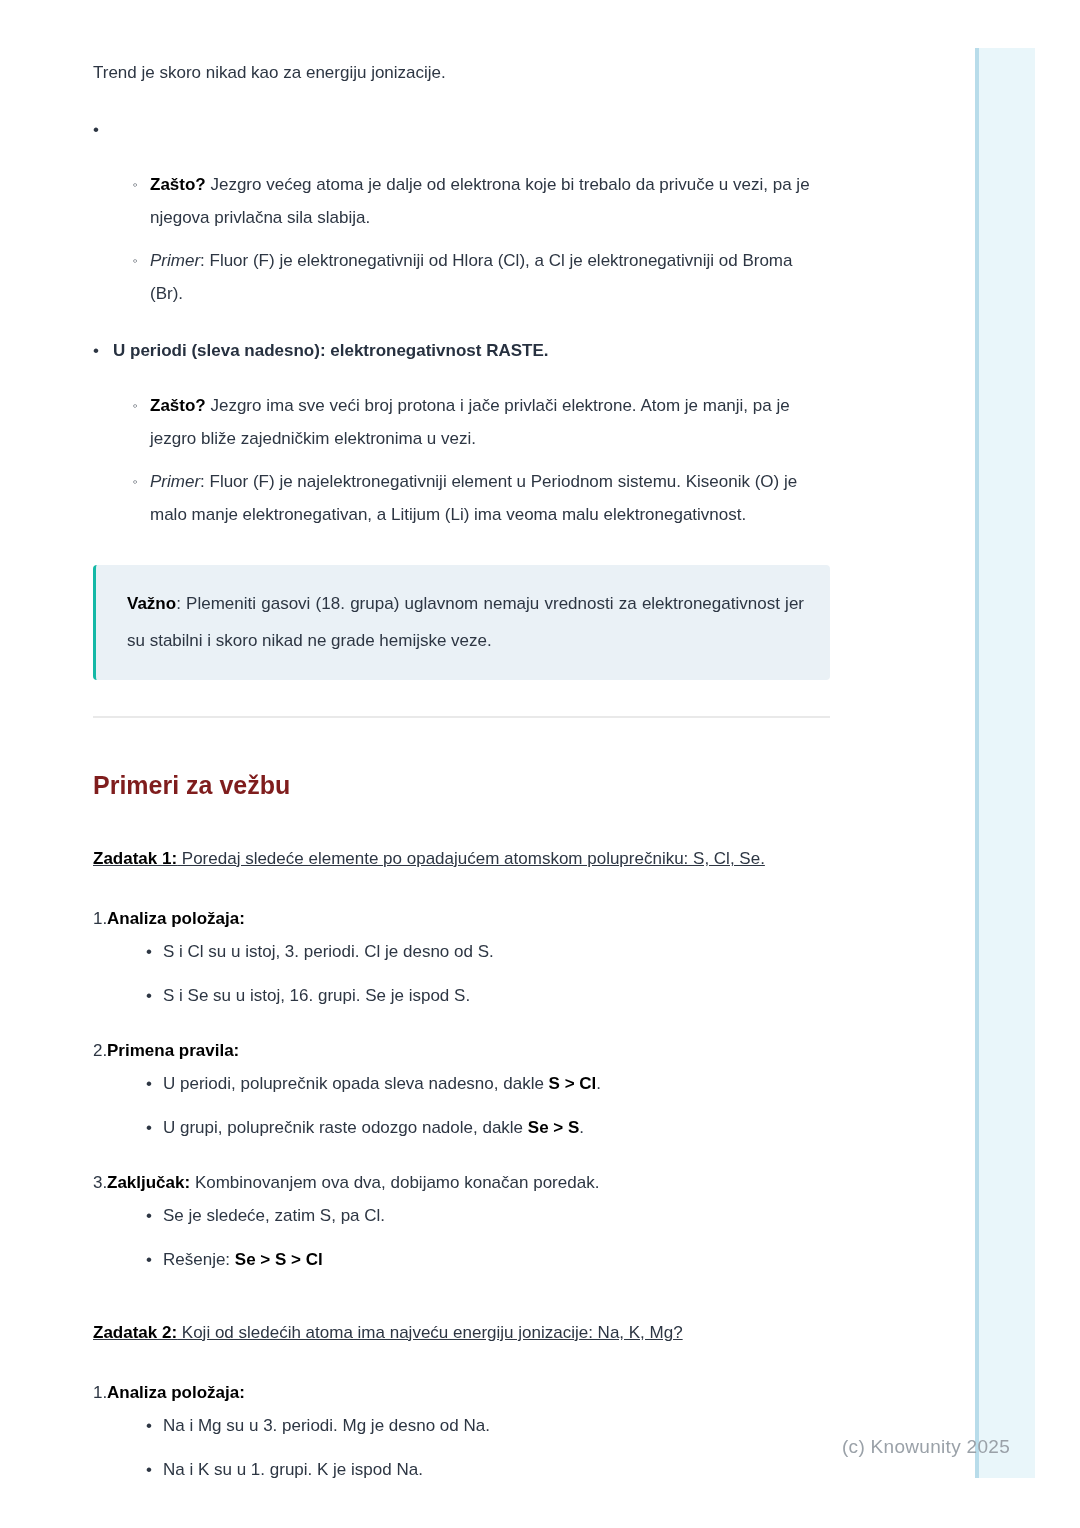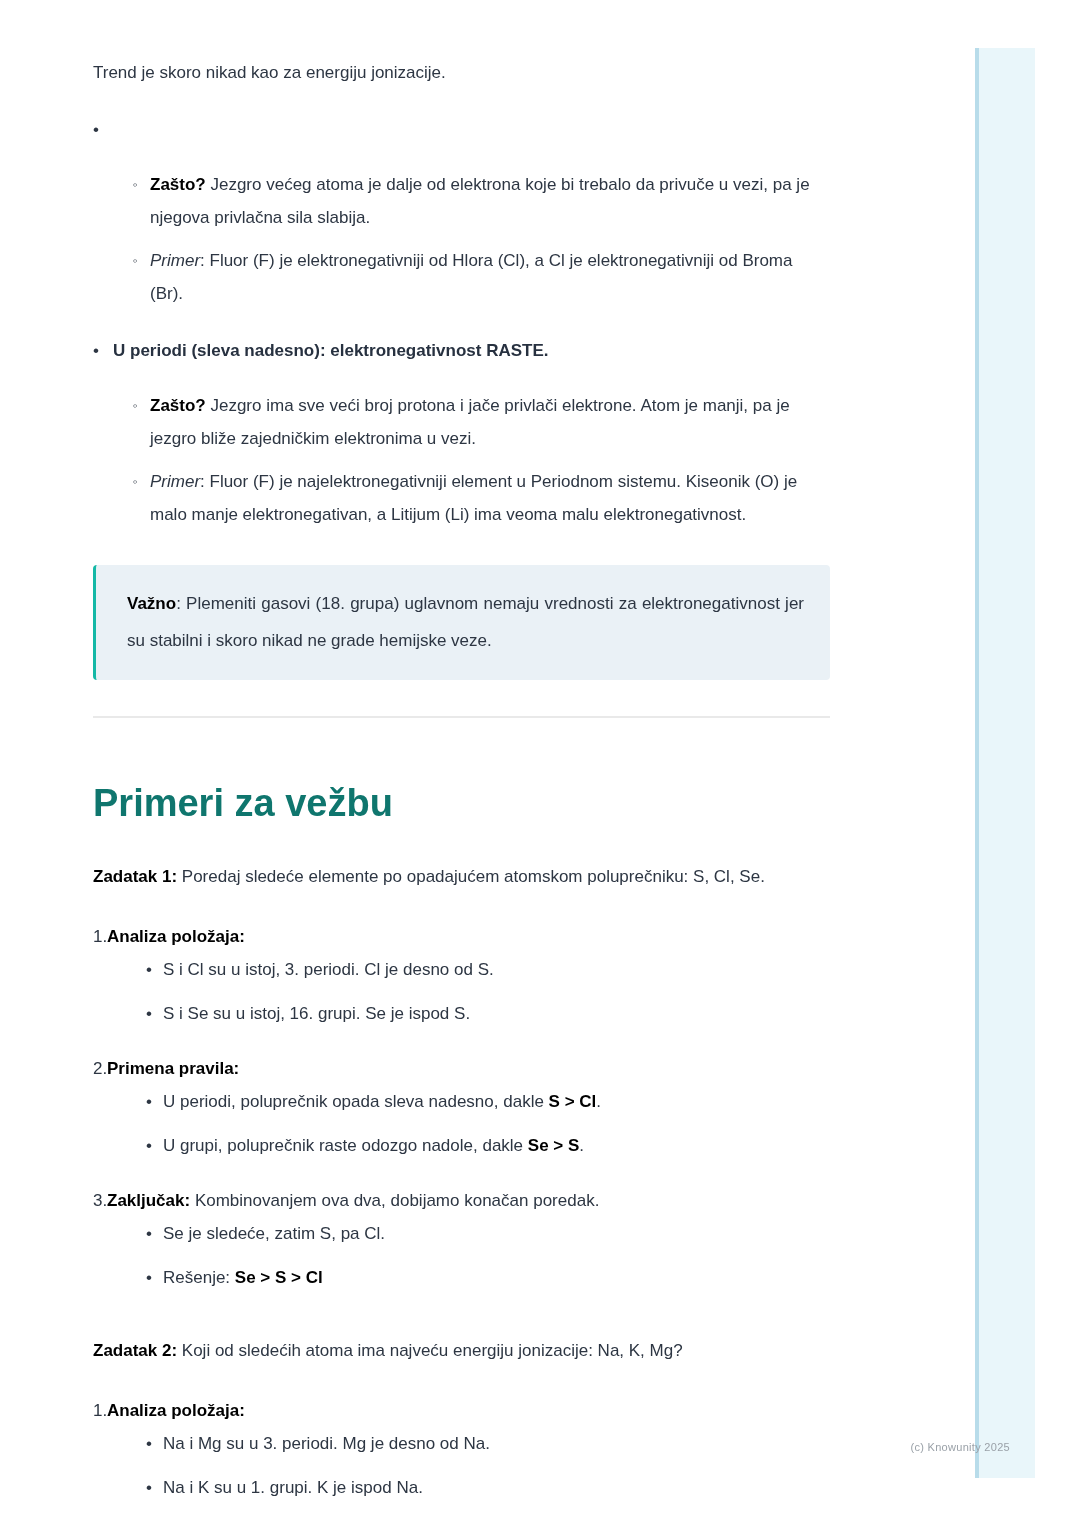--- a/index.html
+++ b/index.html
@@ -15,21 +15,21 @@
   .side-stripe {
     position: absolute;
     left: 975px; top: 48px;
     width: 56px; height: 1430px;
     background: #e9f6fa;
     border-left: 4px solid #b8dcea;
   }
   .watermark {
     position: absolute;
     top: 1437px; right: 70px;
-    font-size: 11px; line-height: 20px;
+    font-size: 19px; line-height: 20px;
     color: #9aa1a8;
     letter-spacing: 0.3px;
     z-index: 2;
   }
   .content {
     position: absolute;
     left: 93px; top: 50px;
     width: 737px;
     font-size: 17px;
     line-height: 33px;
@@ -64,28 +64,28 @@
     text-align: justify;
   }
 
   .divider {
     border: none;
     border-top: 2px solid #e9e9e9;
     margin: 36px 0 0 0;
   }
 
   .section-heading {
-    margin: 68px 0 0 0;
-    font-size: 38px;
+    margin: 50px 0 0 0;
+    font-size: 25px;
     line-height: 34px;
     font-weight: 700;
-    color: #0f766e;
-  }
-
-  .task { margin-top: 36px; line-height: 42px; }
+    color: #7f1d1d;
+  }
+
+  .task { margin-top: 36px; line-height: 42px; text-decoration: underline; }
 
   
   .steps { margin-top: 14px; }
   .step { display: flex; margin-top: 22px; }
   .step-num { flex: none; width: 14px; margin-right: 0; color: #2d3643; }
   .step-body { flex: 1 1 auto; }
   .steplist { margin: 0 0 0 39px; }
   .steplist > li + li { margin-top: 11px; }
 </style>
 </head>

